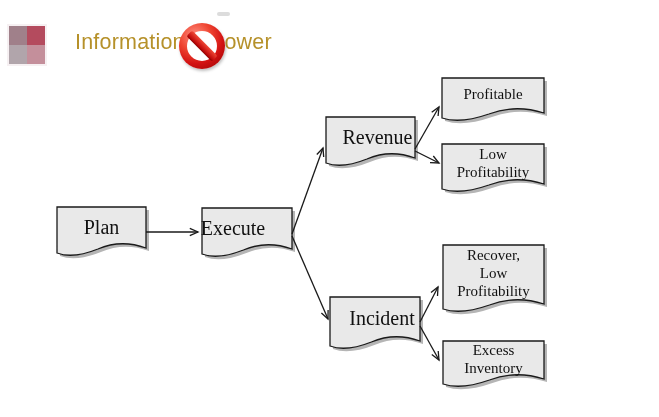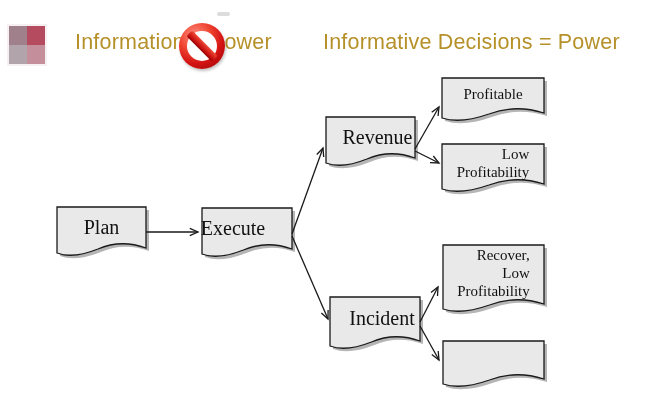--- a/index.html
+++ b/index.html
@@ -20,42 +20,41 @@
   .no-sign{position:absolute;left:179px;top:23px;width:46px;height:46px;border-radius:50%;
            background:radial-gradient(circle at 35% 28%,#ff9184 0%,#ef4531 35%,#d31313 62%,#940101 100%);
            box-shadow:1px 2px 3px rgba(0,0,0,0.25);z-index:4;}
   .no-sign::before{content:"";position:absolute;inset:8px;background:#ffffff;border-radius:50%;}
   .no-sign::after{content:"";position:absolute;left:5px;right:5px;top:50%;height:8px;
                   margin-top:-4px;border-radius:2px;transform:rotate(45deg);
                   background:linear-gradient(180deg,#ef4937 0%,#c30c0c 75%,#8d0000 100%);}
   
   .diagram-svg{position:absolute;left:0;top:0;z-index:1;}
   .node-label{position:absolute;display:flex;align-items:center;justify-content:center;
-              text-align:right;white-space:pre-line;z-index:2;
+              text-align:center;white-space:pre-line;z-index:2;
               font-family:"Liberation Serif","DejaVu Serif",serif;font-size:20px;color:#111;
               line-height:1.12;}
   .node-label.small{font-size:15px;line-height:1.18;}
 </style>
 </head>
 <body>
 
 <div class="stage" id="stage">
 
   <div class="logo">
     <div style="background: rgb(160, 128, 138);"></div>
     <div style="background: rgb(180, 75, 94);"></div>
     <div style="background: rgb(177, 165, 171);"></div>
     <div style="background: rgb(196, 143, 155);"></div>
   </div>
 
   <div class="smudge"></div>
 
   <div class="slide-title title-crossed" style="color: rgb(182, 145, 42);">Information = Power</div>
 
-  <div class="slide-title title-main" style="color: rgb(182, 145, 42);">Informative Decisions = Power</div>
 
   <div class="no-sign"></div>
 
   <svg class="diagram-svg" id="diagram-svg" width="659" height="417">
       <path d="M 60 210 L 149 210 L 149 251 Q 124.08 242 100.94 252 Q 76.02 262 60 256 Z" fill="#b5b5b5"></path>
       <path d="M 205 211 L 295 211 L 295 252 Q 269.8 243 246.4 253 Q 221.2 263 205 257 Z" fill="#b5b5b5"></path>
       <path d="M 329 120 L 418 120 L 418 161 Q 393.08 152 369.94 162 Q 345.02 172 329 166 Z" fill="#b5b5b5"></path>
       <path d="M 333 300 L 423 300 L 423 344 Q 397.8 335 374.4 345 Q 349.2 355 333 349 Z" fill="#b5b5b5"></path>
       <path d="M 445 81 L 547 81 L 547 116 Q 518.44 107 491.92 117 Q 463.36 127 445 121 Z" fill="#b5b5b5"></path>
       <path d="M 445 147 L 547 147 L 547 187 Q 518.44 178 491.92 188 Q 463.36 198 445 192 Z" fill="#b5b5b5"></path>
@@ -88,13 +87,15 @@
 <div class="node-label" style="left: 59px; top: 207px; width: 85px; height: 40px;">Plan</div>
     <div class="node-label" style="left: 190px; top: 208px; width: 86px; height: 40px;">Execute</div>
     <div class="node-label" style="left: 328px; top: 117px; width: 99px; height: 40px;">Revenue</div>
     <div class="node-label" style="left: 332px; top: 297px; width: 100px; height: 43px;">Incident</div>
     <div class="node-label small" style="left: 444px; top: 78px; width: 98px; height: 34px;">Profitable</div>
     <div class="node-label small" style="left: 444px; top: 144px; width: 98px; height: 39px;">Low
 Profitability</div>
     <div class="node-label small" style="left: 445px; top: 245px; width: 97px; height: 58px;">Recover,
 Low
 Profitability</div>
+    <div class="node-label small" style="left: 445px; top: 341px; width: 97px; height: 37px;">Excess
+Inventory</div>
   </div>
 
 </body></html>

